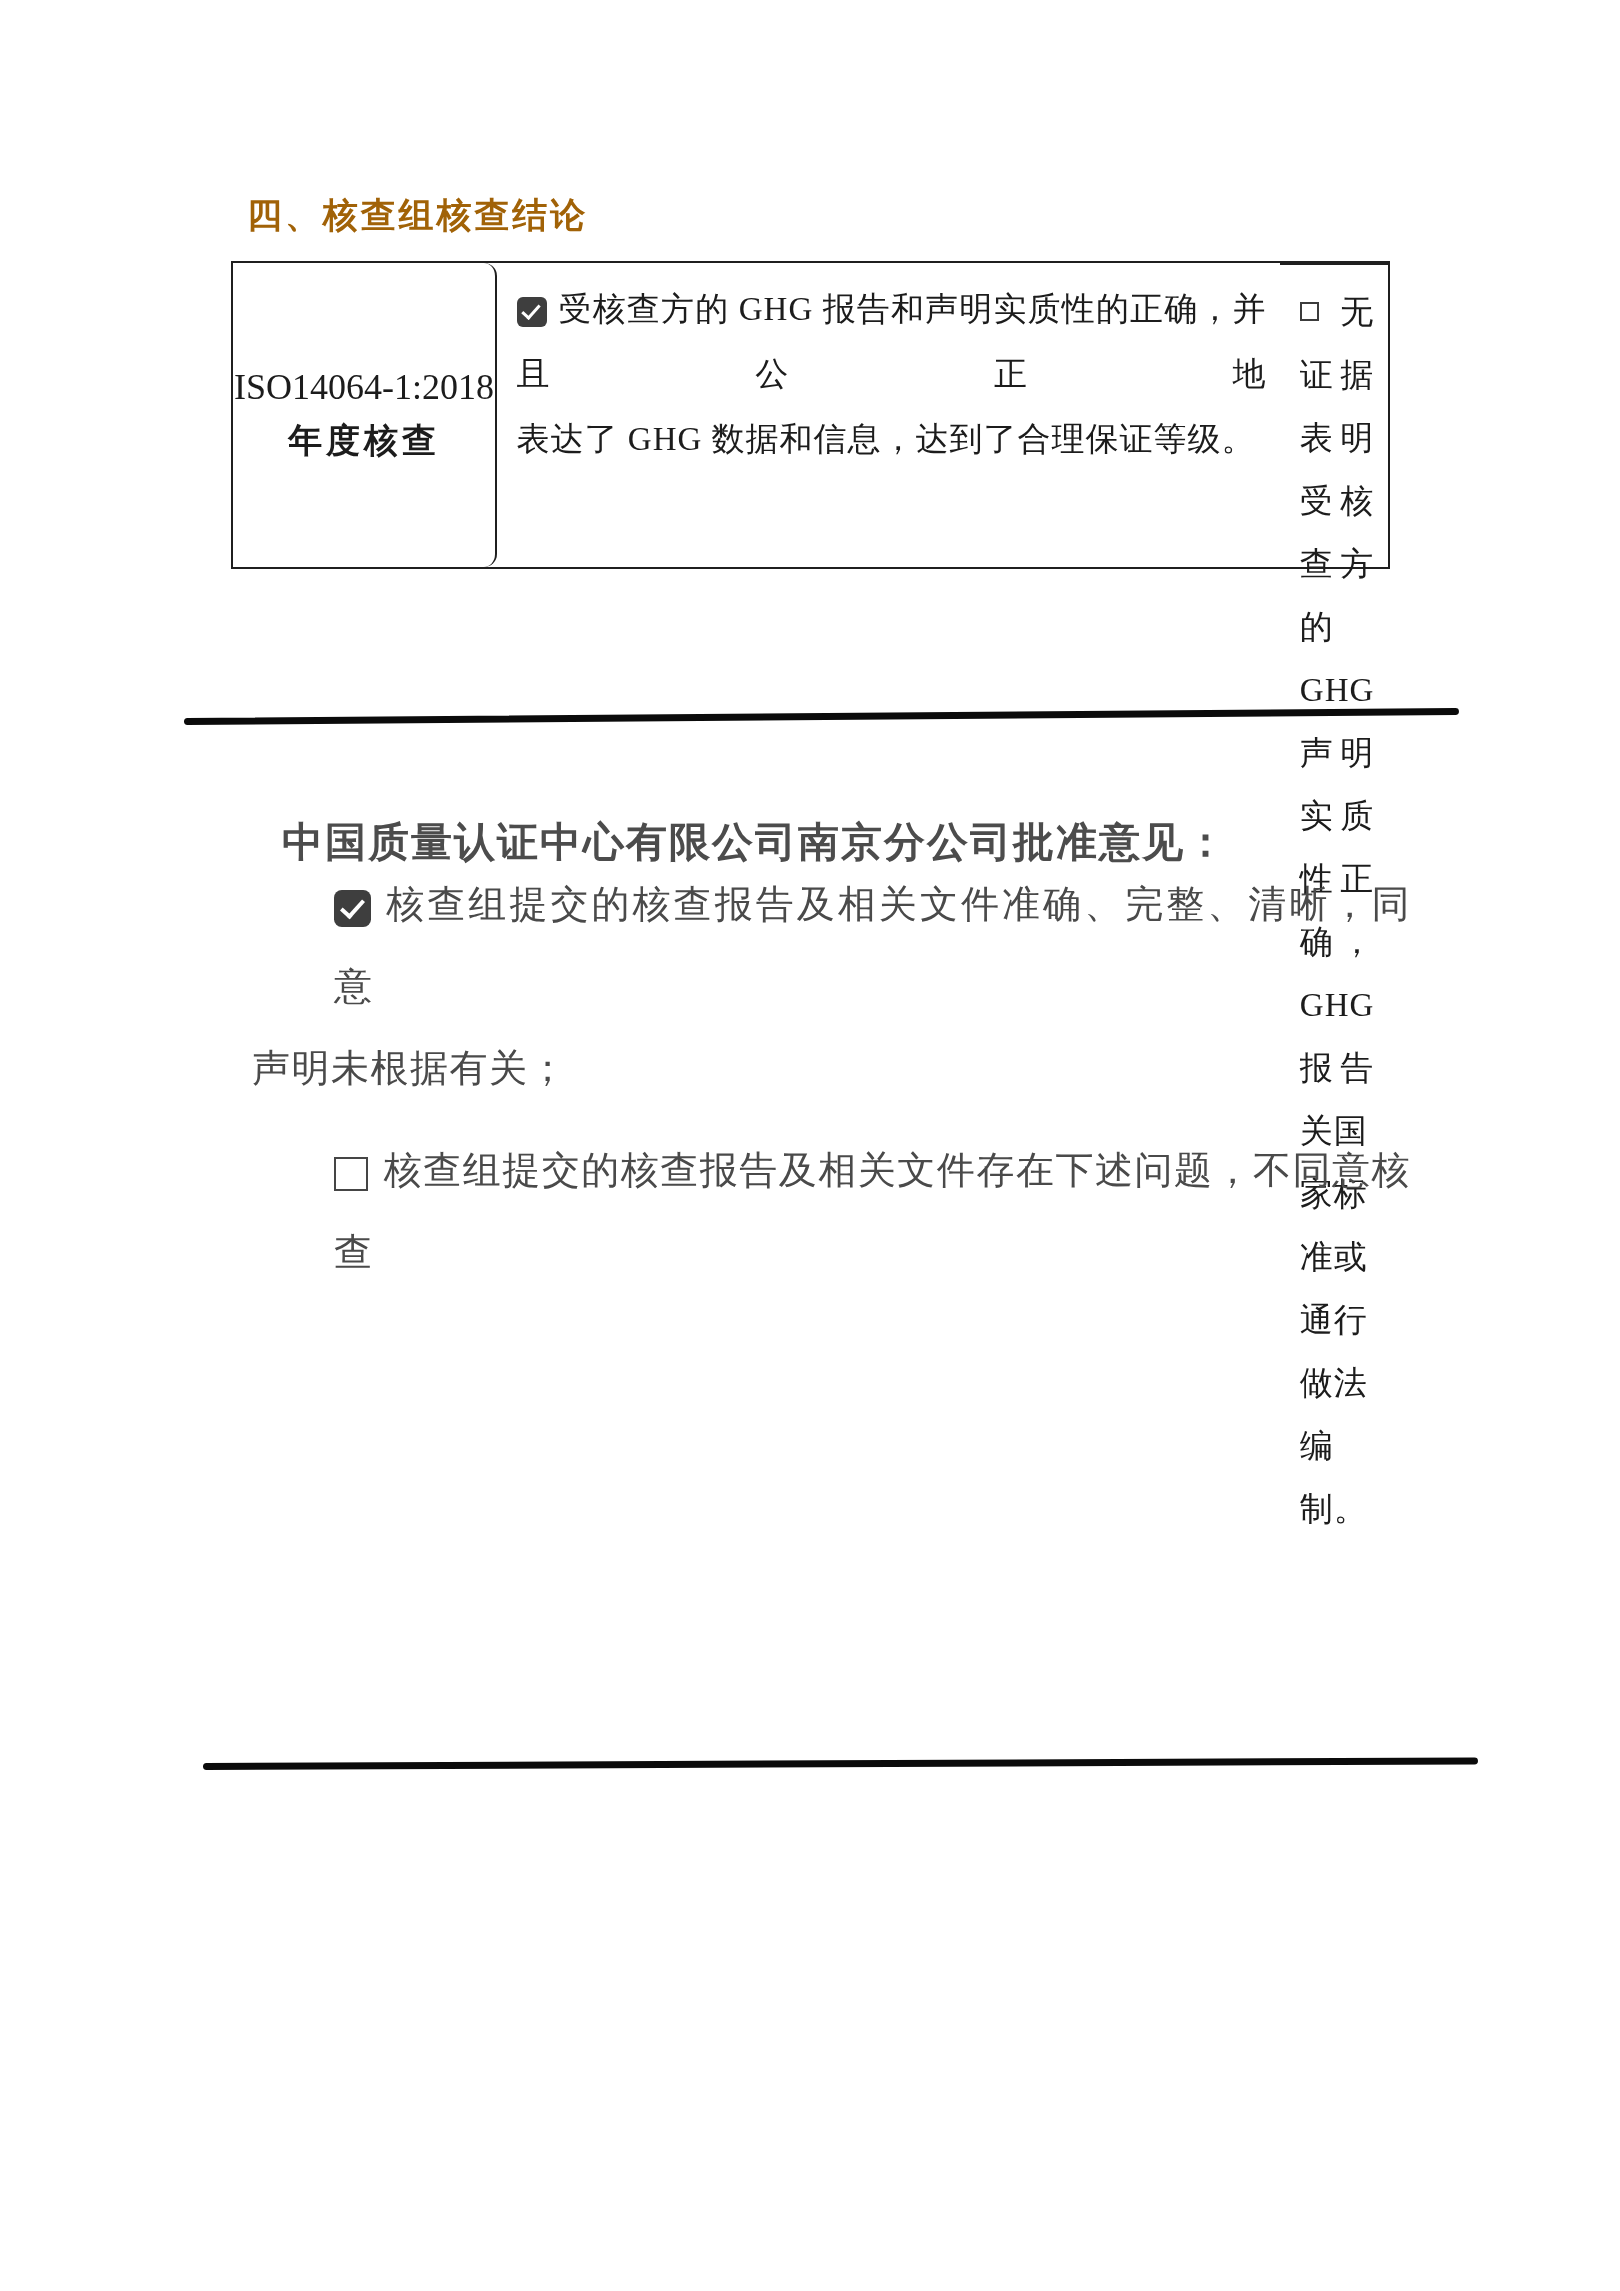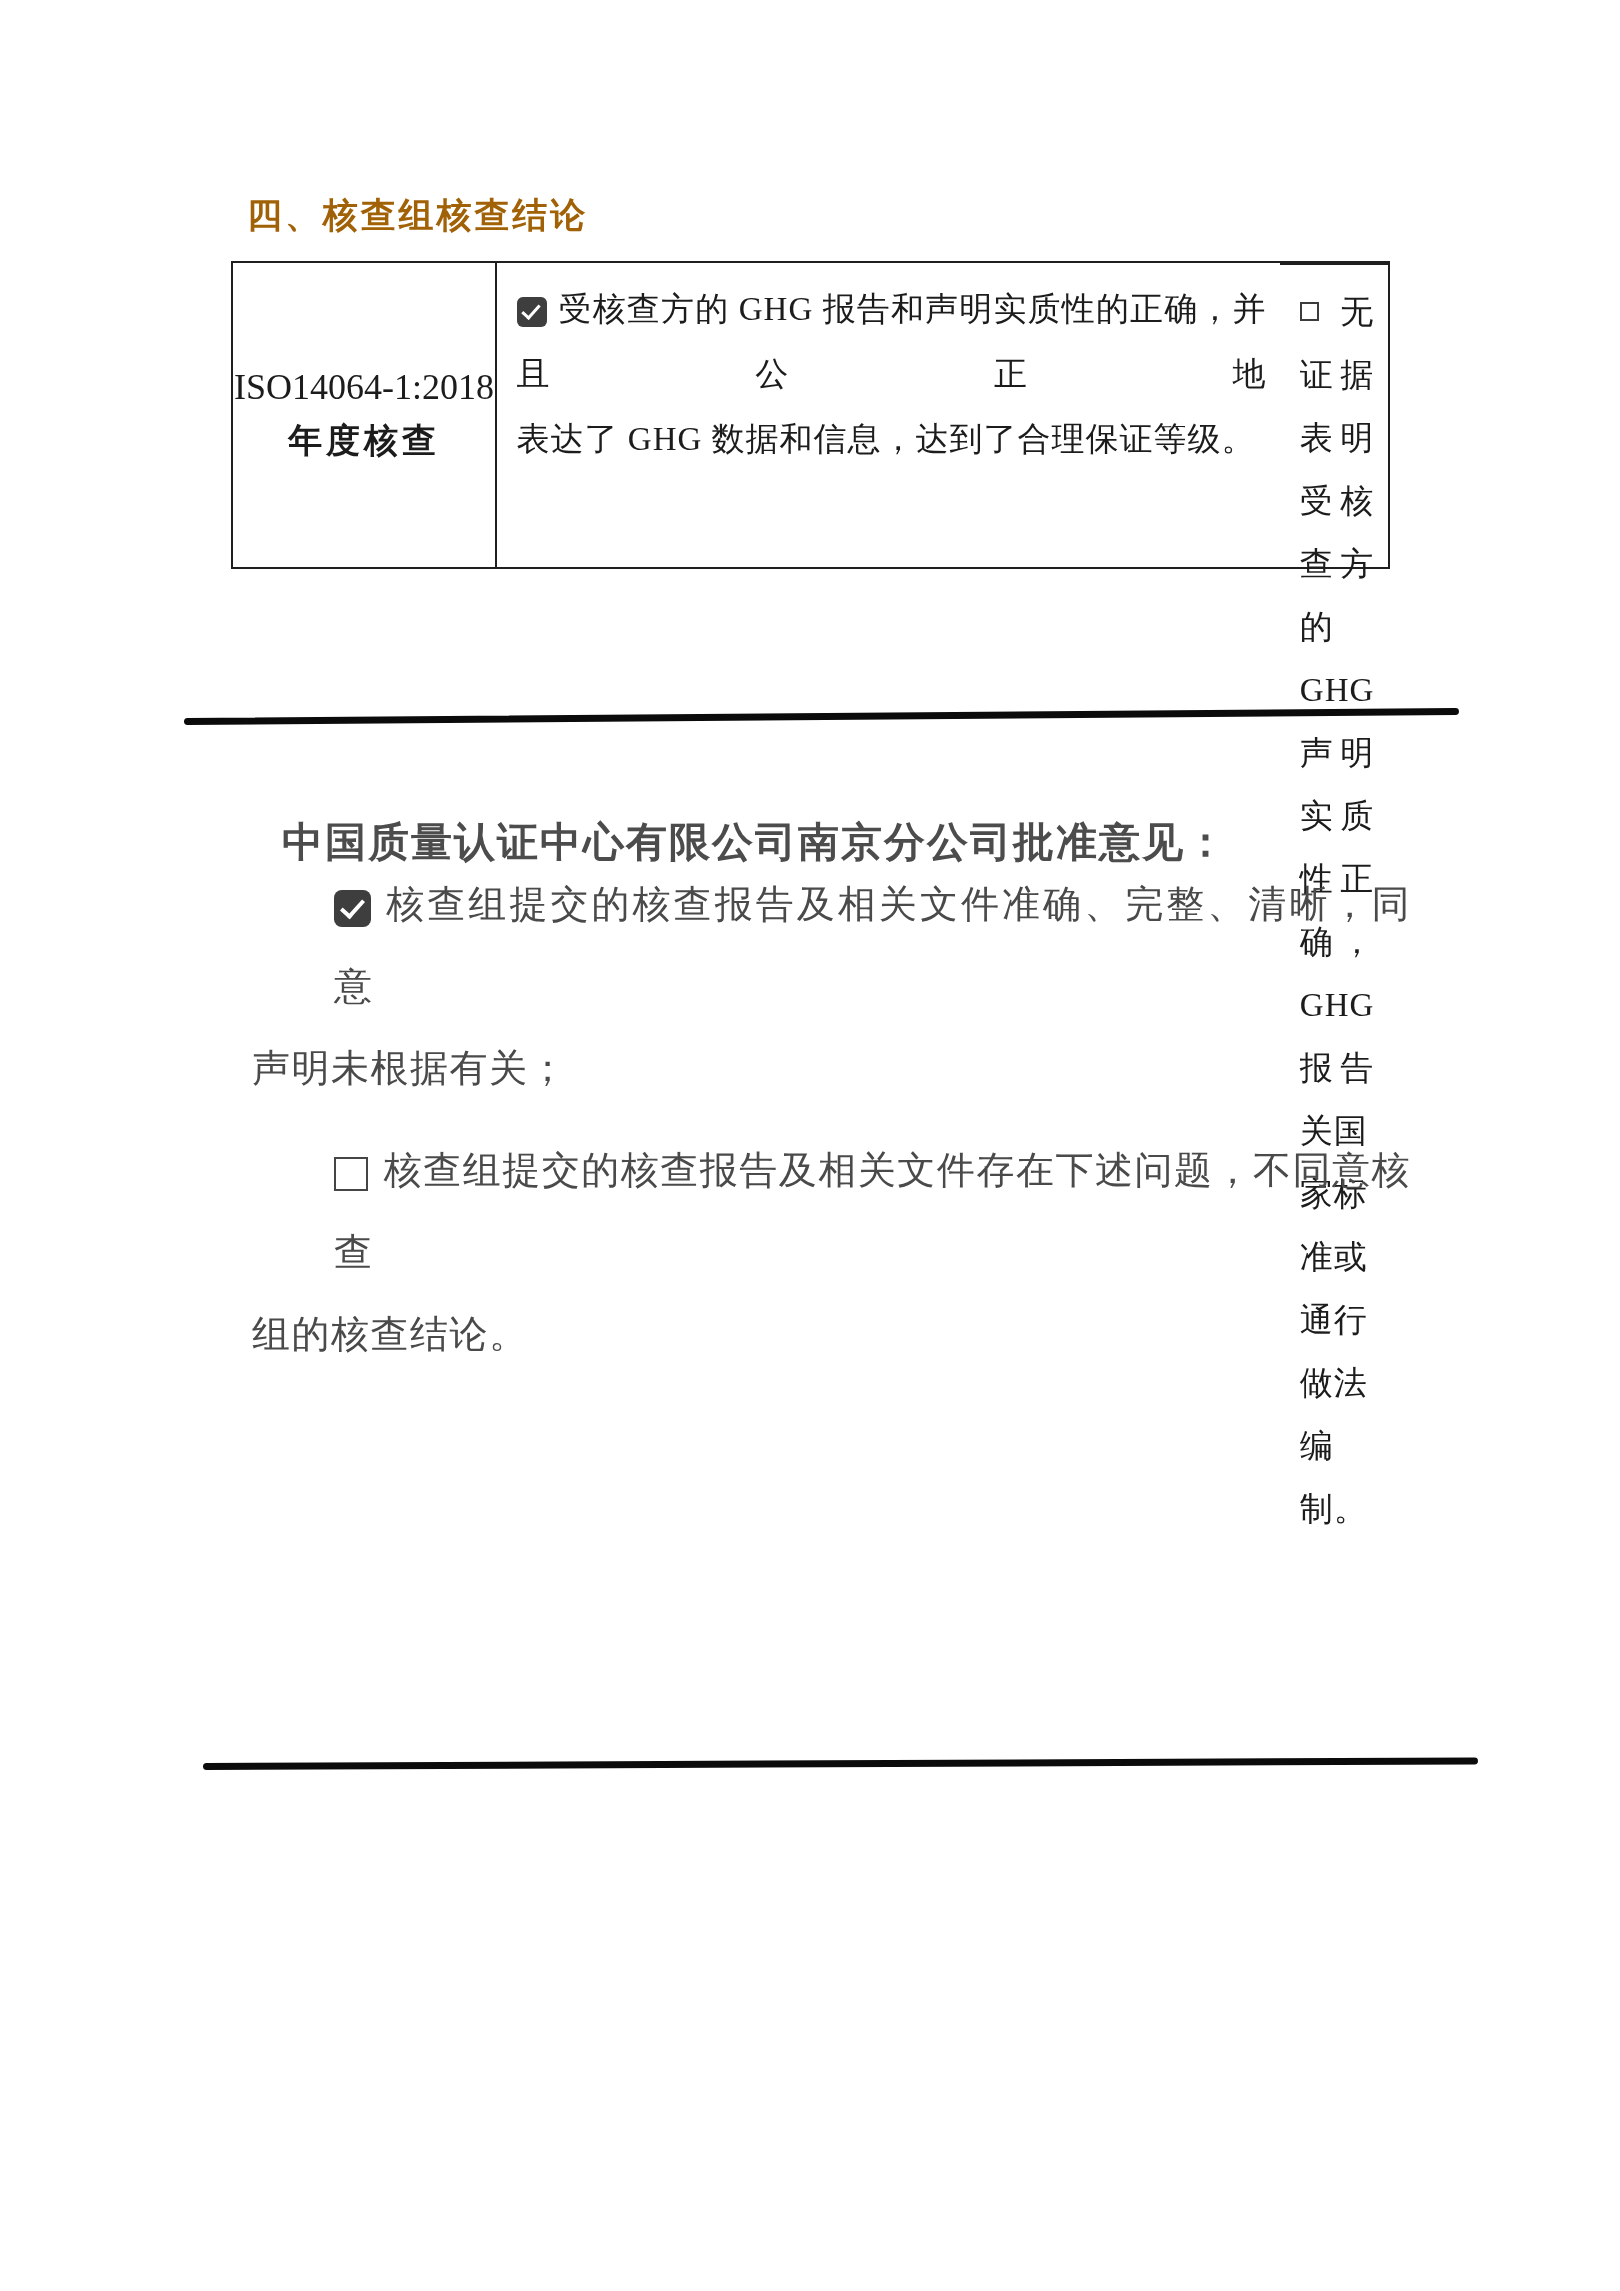--- a/index.html
+++ b/index.html
@@ -23,21 +23,21 @@
   .vtable {
     position:absolute; left:231px; top:261px;
     width:1159px; height:308px;
     border:2px solid #1f1f1f; box-sizing:border-box;
     display:flex; color:#1c1c1c;
   }
   .vtable-label {
     width:264px; box-sizing:border-box;
     border-right:2px solid #1f1f1f;
     display:flex; flex-direction:column;
-    align-items:center; justify-content:center; gap:9.8px;
+    align-items:center; justify-content:center; gap:9.8px;border-radius:13px;
   }
   .label-iso   { font-size:36px; }
   .label-annual{ font-size:34px; font-weight:bold; letter-spacing:3.9px; }
   .vtable-right { flex:1; display:flex; flex-direction:row; min-width:0; }
   .vcell { box-sizing:border-box; padding:0 13.7px 0 19.6px; font-size:33px; }
   .cell-pos { height:126px; padding-top:13.7px; line-height:65px; }
   .cell-neg { flex:1; border-top:2.9px solid #1f1f1f; padding-top:16px; line-height:63px; }
   .tline { letter-spacing:1px; }
   .tline.full { text-align:justify; text-align-last:justify; }
 
@@ -117,17 +117,16 @@
 
 <div class="approval-body">
   <div class="aline full indent">
     <span class="ckbox ckbox-lg"></span><span>核查组提交的核查报告及相关文件准确、完整、清晰，同意</span>
   </div>
   <div class="aline">声明未根据有关；</div>
 
   <div class="aline full indent gap-top">
     <span class="ubox-lg"></span><span>核查组提交的核查报告及相关文件存在下述问题，不同意核查</span>
   </div>
-  <div class="aline">组的核查结论。</div>
 </div>
 
 <div class="rule rule-bottom"></div>
 
 
 </body></html>

